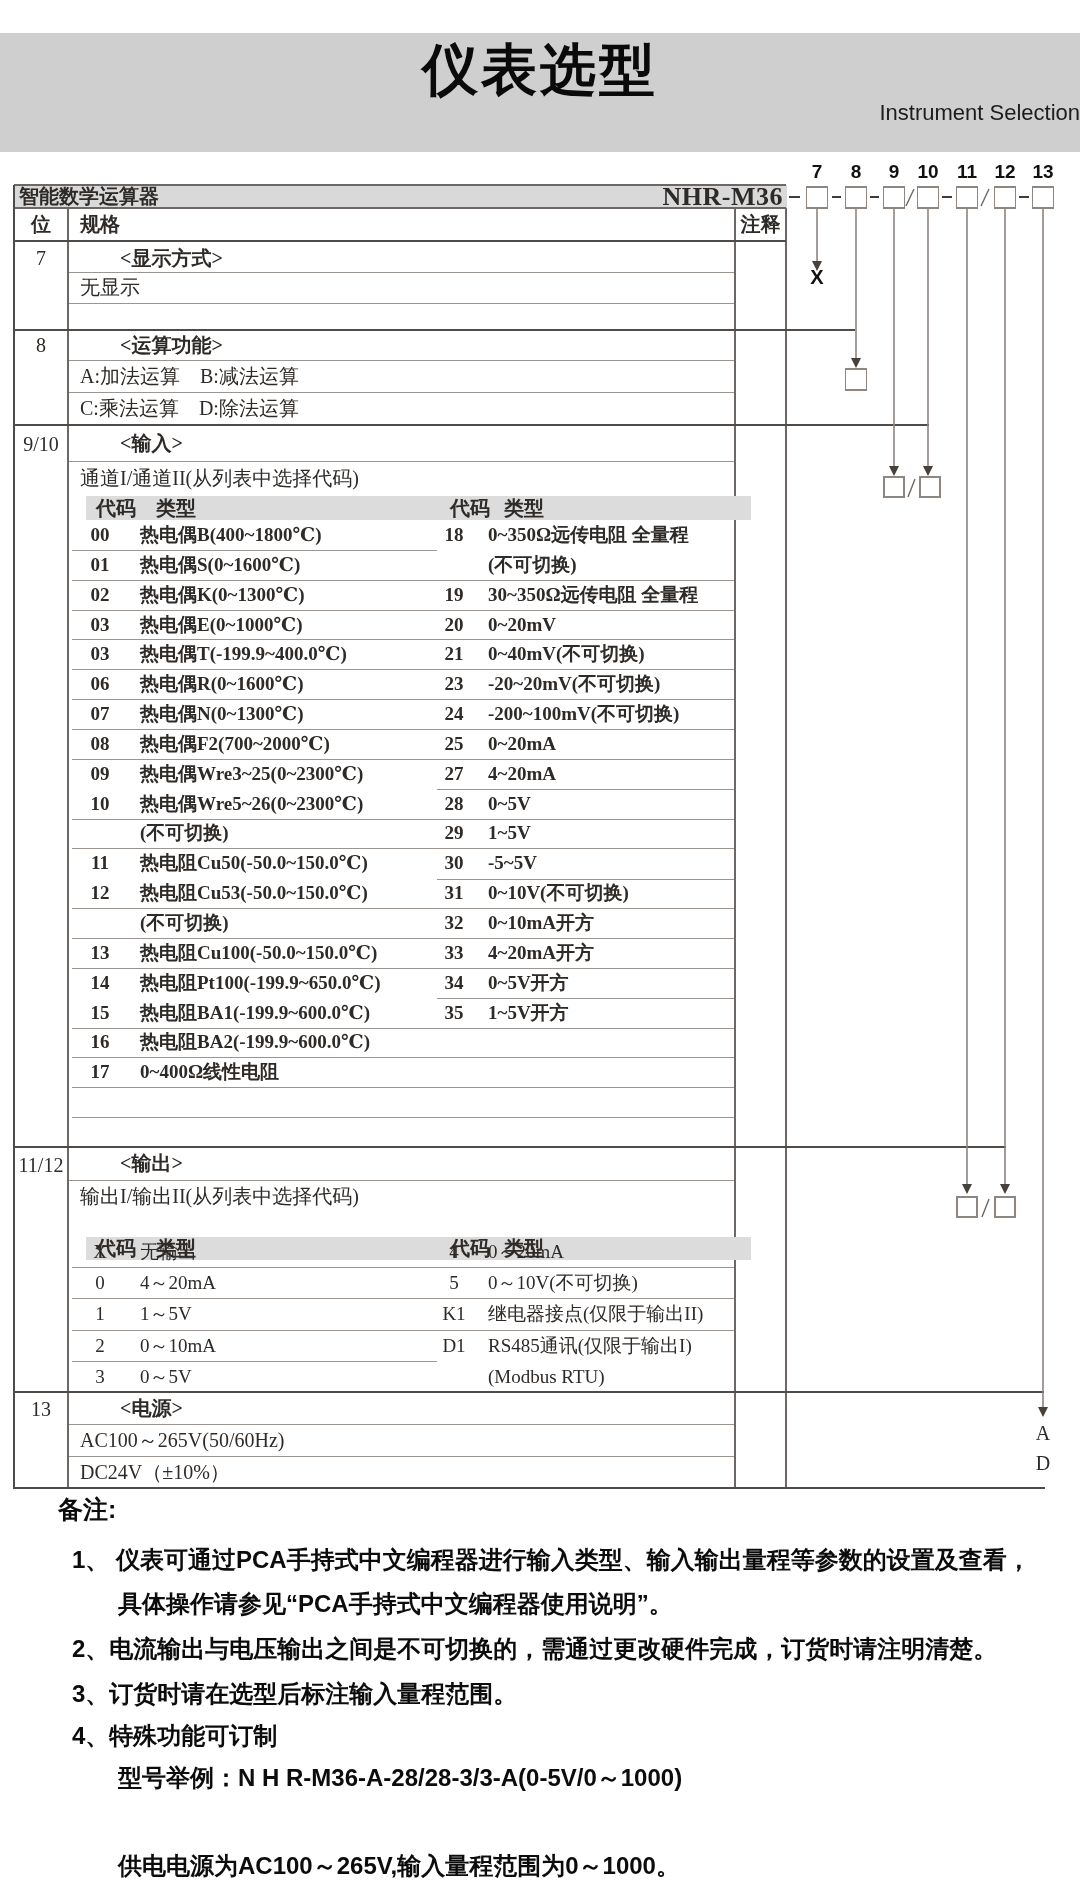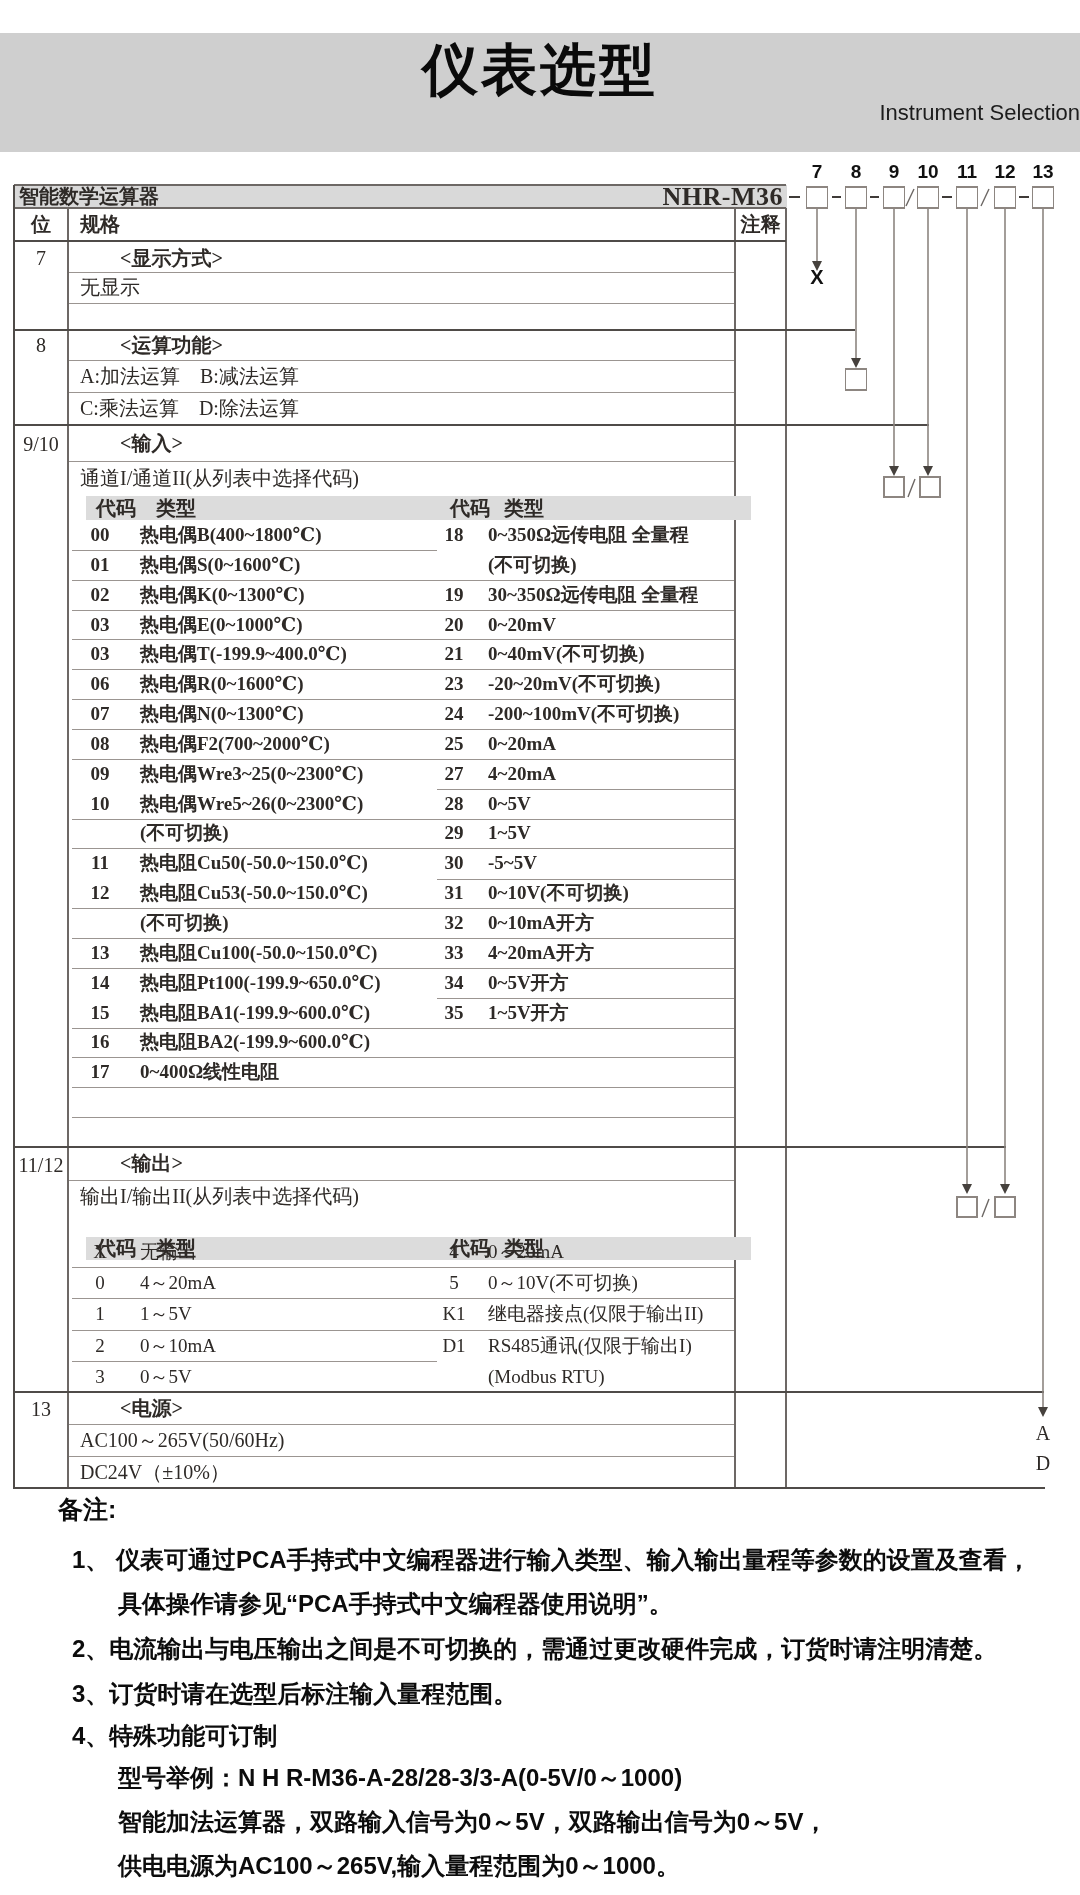--- a/index.html
+++ b/index.html
@@ -301,16 +301,15 @@
   <span class="abs selcode" style="left:1028px;top:1422px">A</span>
   <span class="abs selcode" style="left:1028px;top:1452px">D</span>
 
   <div class="note" style="left:58px;top:1494px;font-size:25px">备注:</div>
   <div class="note" style="left:72px;top:1545px">1、 仪表可通过PCA手持式中文编程器进行输入类型、输入输出量程等参数的设置及查看，</div>
   <div class="note" style="left:118px;top:1589px">具体操作请参见“PCA手持式中文编程器使用说明”。</div>
   <div class="note" style="left:72px;top:1634px">2、电流输出与电压输出之间是不可切换的，需通过更改硬件完成，订货时请注明清楚。</div>
   <div class="note" style="left:72px;top:1679px">3、订货时请在选型后标注输入量程范围。</div>
   <div class="note" style="left:72px;top:1721px">4、特殊功能可订制</div>
   <div class="note" style="left:118px;top:1763px">型号举例：N H R-M36-A-28/28-3/3-A(0-5V/0～1000)</div>
-  <div class="note" style="left:118px;top:1807px">智能加法运算器，双路输入信号为0～5V，双路输出信号为0～5V，</div>
   <div class="note" style="left:118px;top:1851px">供电电源为AC100～265V,输入量程范围为0～1000。</div>
 
 </div>
 
 </body></html>

